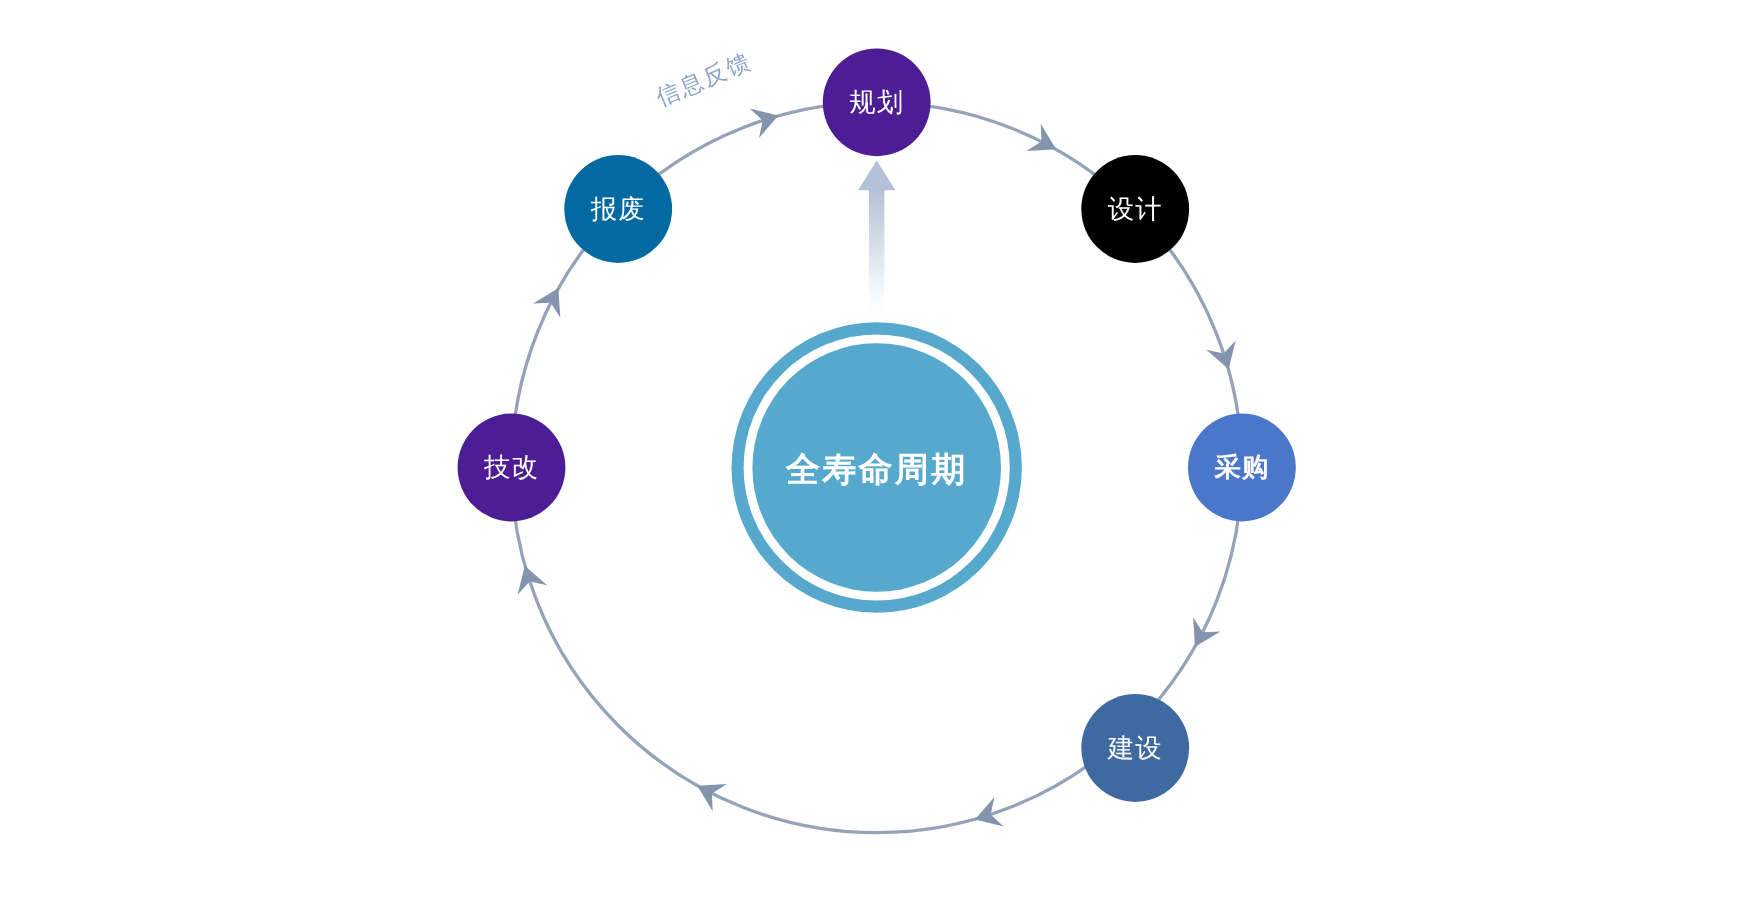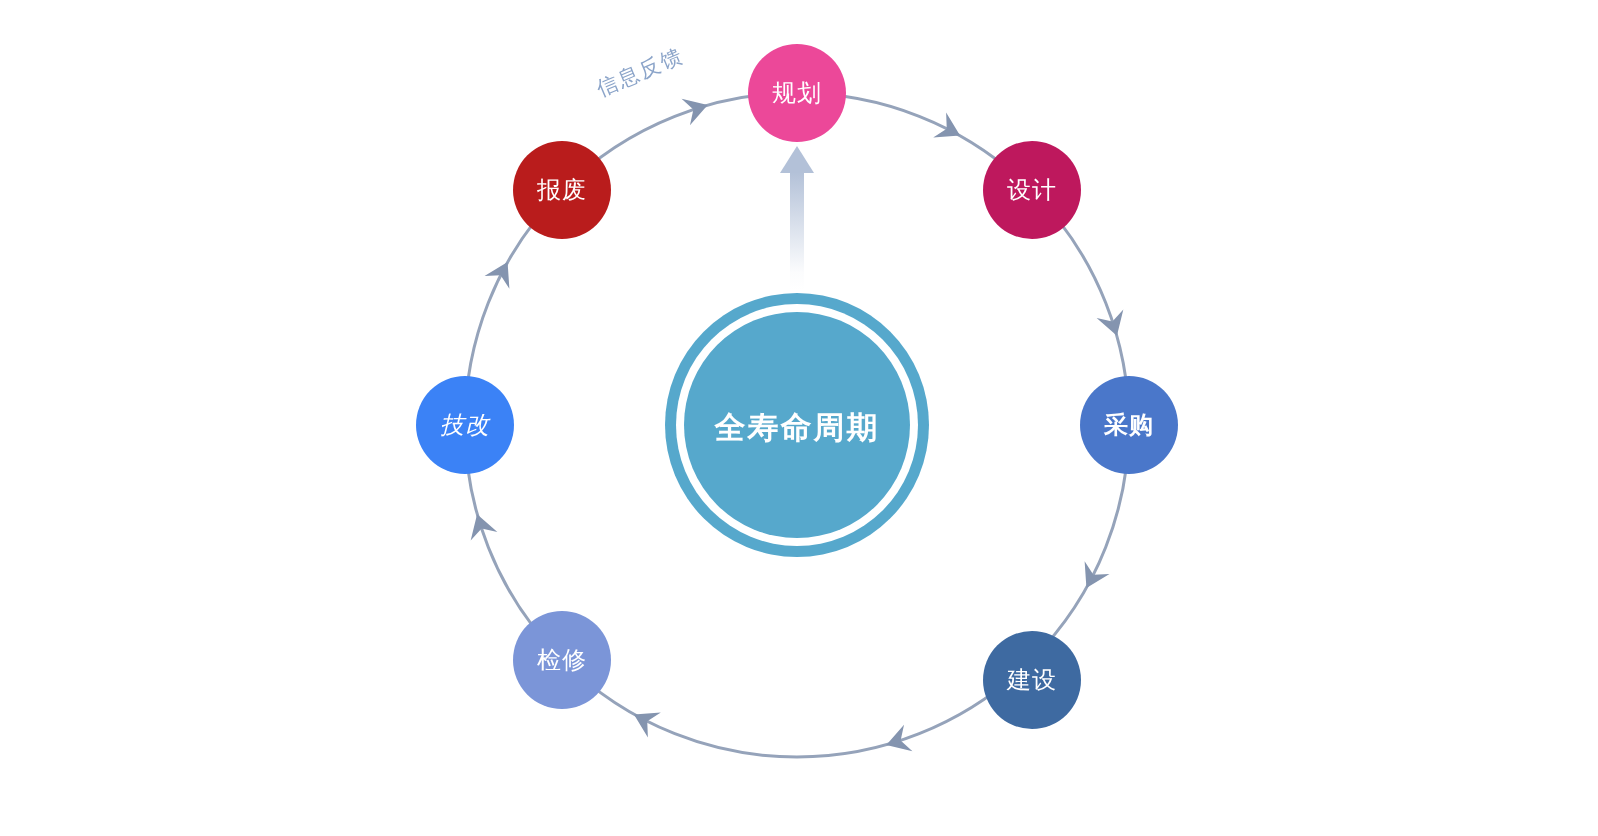--- a/index.html
+++ b/index.html
@@ -93,37 +93,34 @@
     </g>
 
     <g>
       <circle id="c-outer" cx="797" cy="425" r="132" fill="#56a8cc"></circle>
       <circle id="c-gap" cx="797" cy="425" r="121" fill="#ffffff"></circle>
       <circle id="c-inner" cx="797" cy="425" r="113" fill="#56a8cc"></circle>
       <text id="center-text" x="797" y="427" text-anchor="middle" dominant-baseline="central">全寿命周期</text>
     </g>
   </svg>
 
-  <div class="node" id="n0" style="background: #ec4899;">
+  <div class="node" id="n0" style="background: #4c1d95;">
       <span>规划</span>
     </div>
-  <div class="node" id="n1" style="background: #be185d;">
+  <div class="node" id="n1" style="background: #000000;">
       <span>设计</span>
     </div>
   <div class="node" id="n2" style="background: rgb(74, 119, 202);">
       <span>采购</span>
     </div>
   <div class="node" id="n3" style="background: rgb(62, 106, 161);">
       <span>建设</span>
     </div>
-  <div class="node" id="n5" style="background: rgb(123, 149, 216);">
-      <span>检修</span>
-    </div>
-  <div class="node" id="n6" style="background: #3b82f6; font-style: italic;">
+  <div class="node" id="n6" style="background: #4c1d95;">
       <span>技改</span>
     </div>
-  <div class="node" id="n7" style="background: #b91c1c; text-align: right;">
+  <div class="node" id="n7" style="background: #0369a1; text-align: right;">
       <span>报废</span>
     </div>
 
   <div class="feedback" style="color: rgb(139, 164, 201);">信息反馈</div>
 
 </div>
 
 </body></html>

